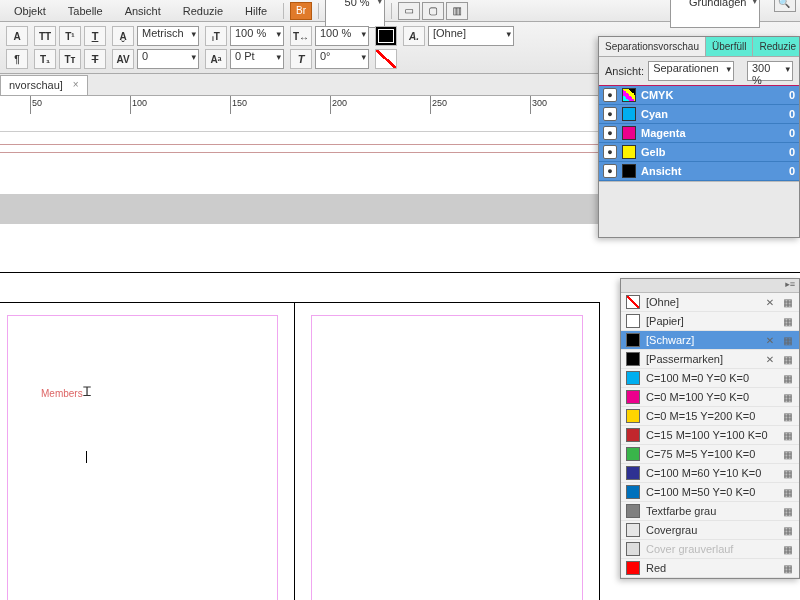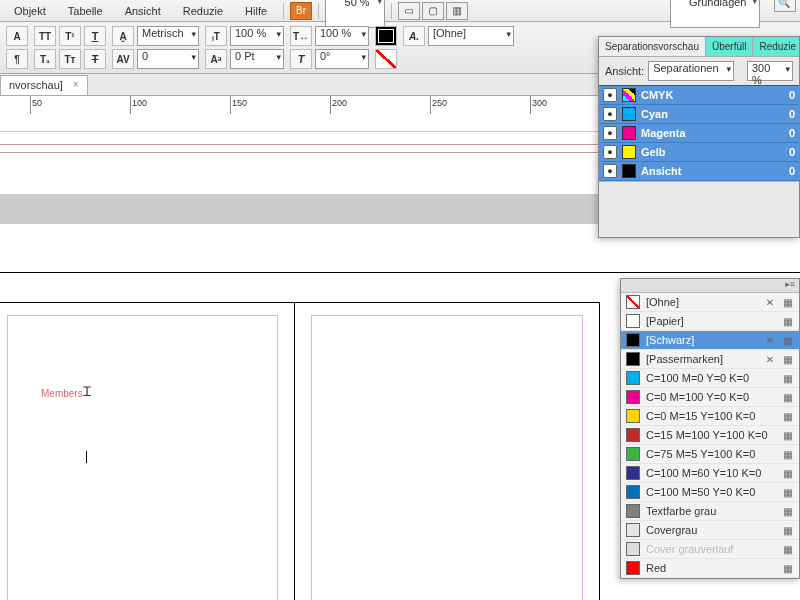--- a/index.html
+++ b/index.html
@@ -276,21 +276,21 @@
         <span class="lab">C=100 M=0 Y=0 K=0</span>
         <span class="ic">▦</span>
       </div>
       <div class="sw-row">
         <span class="sw" style="background:#ec008c"></span>
         <span class="lab">C=0 M=100 Y=0 K=0</span>
         <span class="ic">▦</span>
       </div>
       <div class="sw-row">
         <span class="sw" style="background:#ffd400"></span>
-        <span class="lab">C=0 M=15 Y=100 K=0</span>
+        <span class="lab">C=0 M=15 Y=200 K=0</span>
         <span class="ic">▦</span>
       </div>
       <div class="sw-row">
         <span class="sw" style="background:#c1272d"></span>
         <span class="lab">C=15 M=100 Y=100 K=0</span>
         <span class="ic">▦</span>
       </div>
       <div class="sw-row">
         <span class="sw" style="background:#39b54a"></span>
         <span class="lab">C=75 M=5 Y=100 K=0</span>

